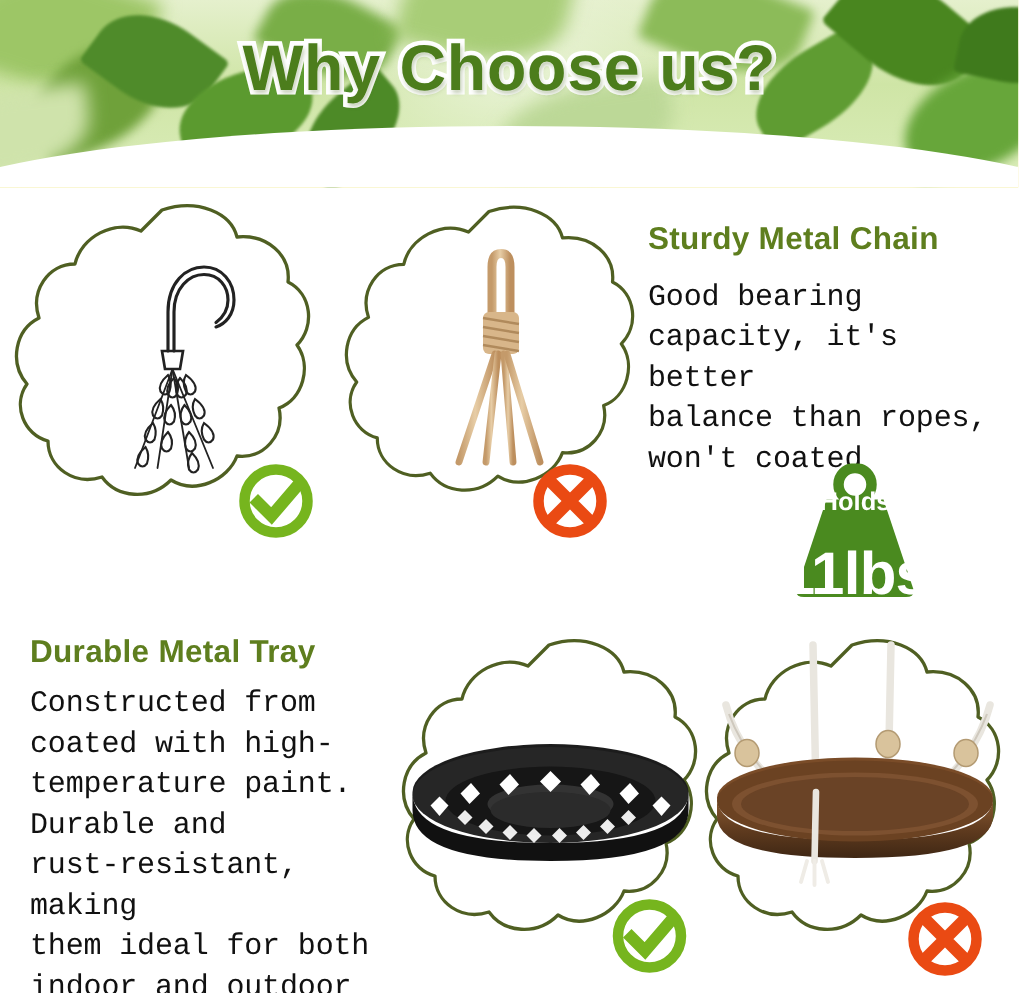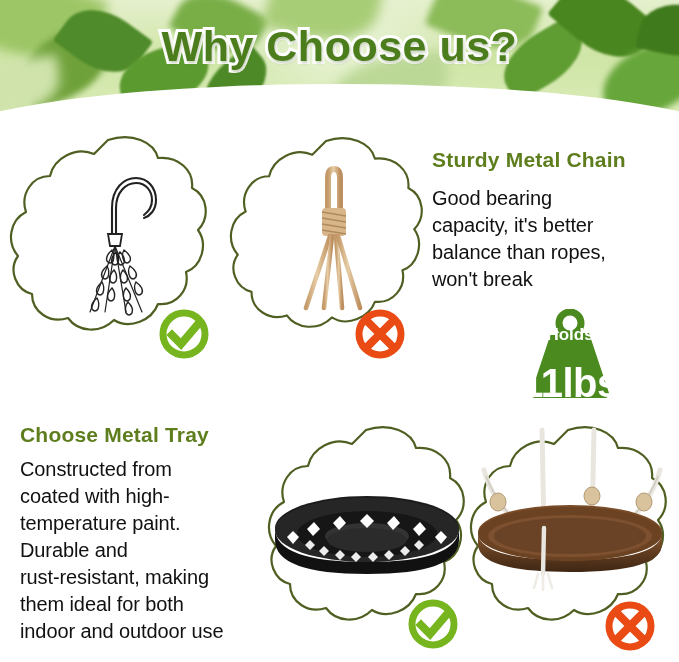--- a/index.html
+++ b/index.html
@@ -88,20 +88,21 @@
     color: #5e7e1e;
     letter-spacing: 0.2px;
     white-space: nowrap;
   }
   .sec-body {
     position: absolute;
     font-size: 20px;
     line-height: 27px;
     color: #111111;
     letter-spacing: -0.1px;
+    font-family: Liberation Mono, monospace;
   }
 
   
   .badge {
     position: absolute;
   }
   .badge svg { display: block; }
 
   
   .weight {
@@ -279,33 +280,33 @@
       <circle cx="28" cy="28" r="21" fill="none" stroke="#ea4a13" stroke-width="7"></circle>
       <path d="M18 18 L38 38 M38 18 L18 38" fill="none" stroke="#ea4a13" stroke-width="8" stroke-linecap="square"></path>
     </svg>
   </div>
 
   <div class="sec-head" style="left:432px; top:148px;">Sturdy Metal Chain</div>
   <div class="sec-body" style="left:432px; top:185px; width:230px;">
     <div>Good bearing</div>
     <div>capacity, it's better</div>
     <div>balance than ropes,</div>
-    <div>won't break</div>
+    <div>won't coated</div>
   </div>
 
   <div class="weight">
     <svg width="110" height="92" viewBox="0 0 110 92" aria-hidden="true" style="position:absolute;left:0;top:0;">
       <circle cx="55" cy="14" r="11" fill="none" stroke="#4a8a1f" stroke-width="7"></circle>
       <path d="M36 24 L74 24 L94 84 Q95 89 89 89 L21 89 Q15 89 16 84 Z" fill="#4a8a1f"></path>
     </svg>
     <div class="wlabel">Holds</div>
     <div class="wval">11lbs</div>
   </div>
 
-  <div class="sec-head" style="left:20px; top:423px;">Choose Metal Tray</div>
+  <div class="sec-head" style="left:20px; top:423px;">Durable Metal Tray</div>
   <div class="sec-body" style="left:20px; top:456px; width:252px;">
     <div>Constructed from</div>
     <div>coated with high-</div>
     <div>temperature paint.</div>
     <div>Durable and</div>
     <div>rust-resistant, making</div>
     <div>them ideal for both</div>
     <div>indoor and outdoor use</div>
   </div>
 

